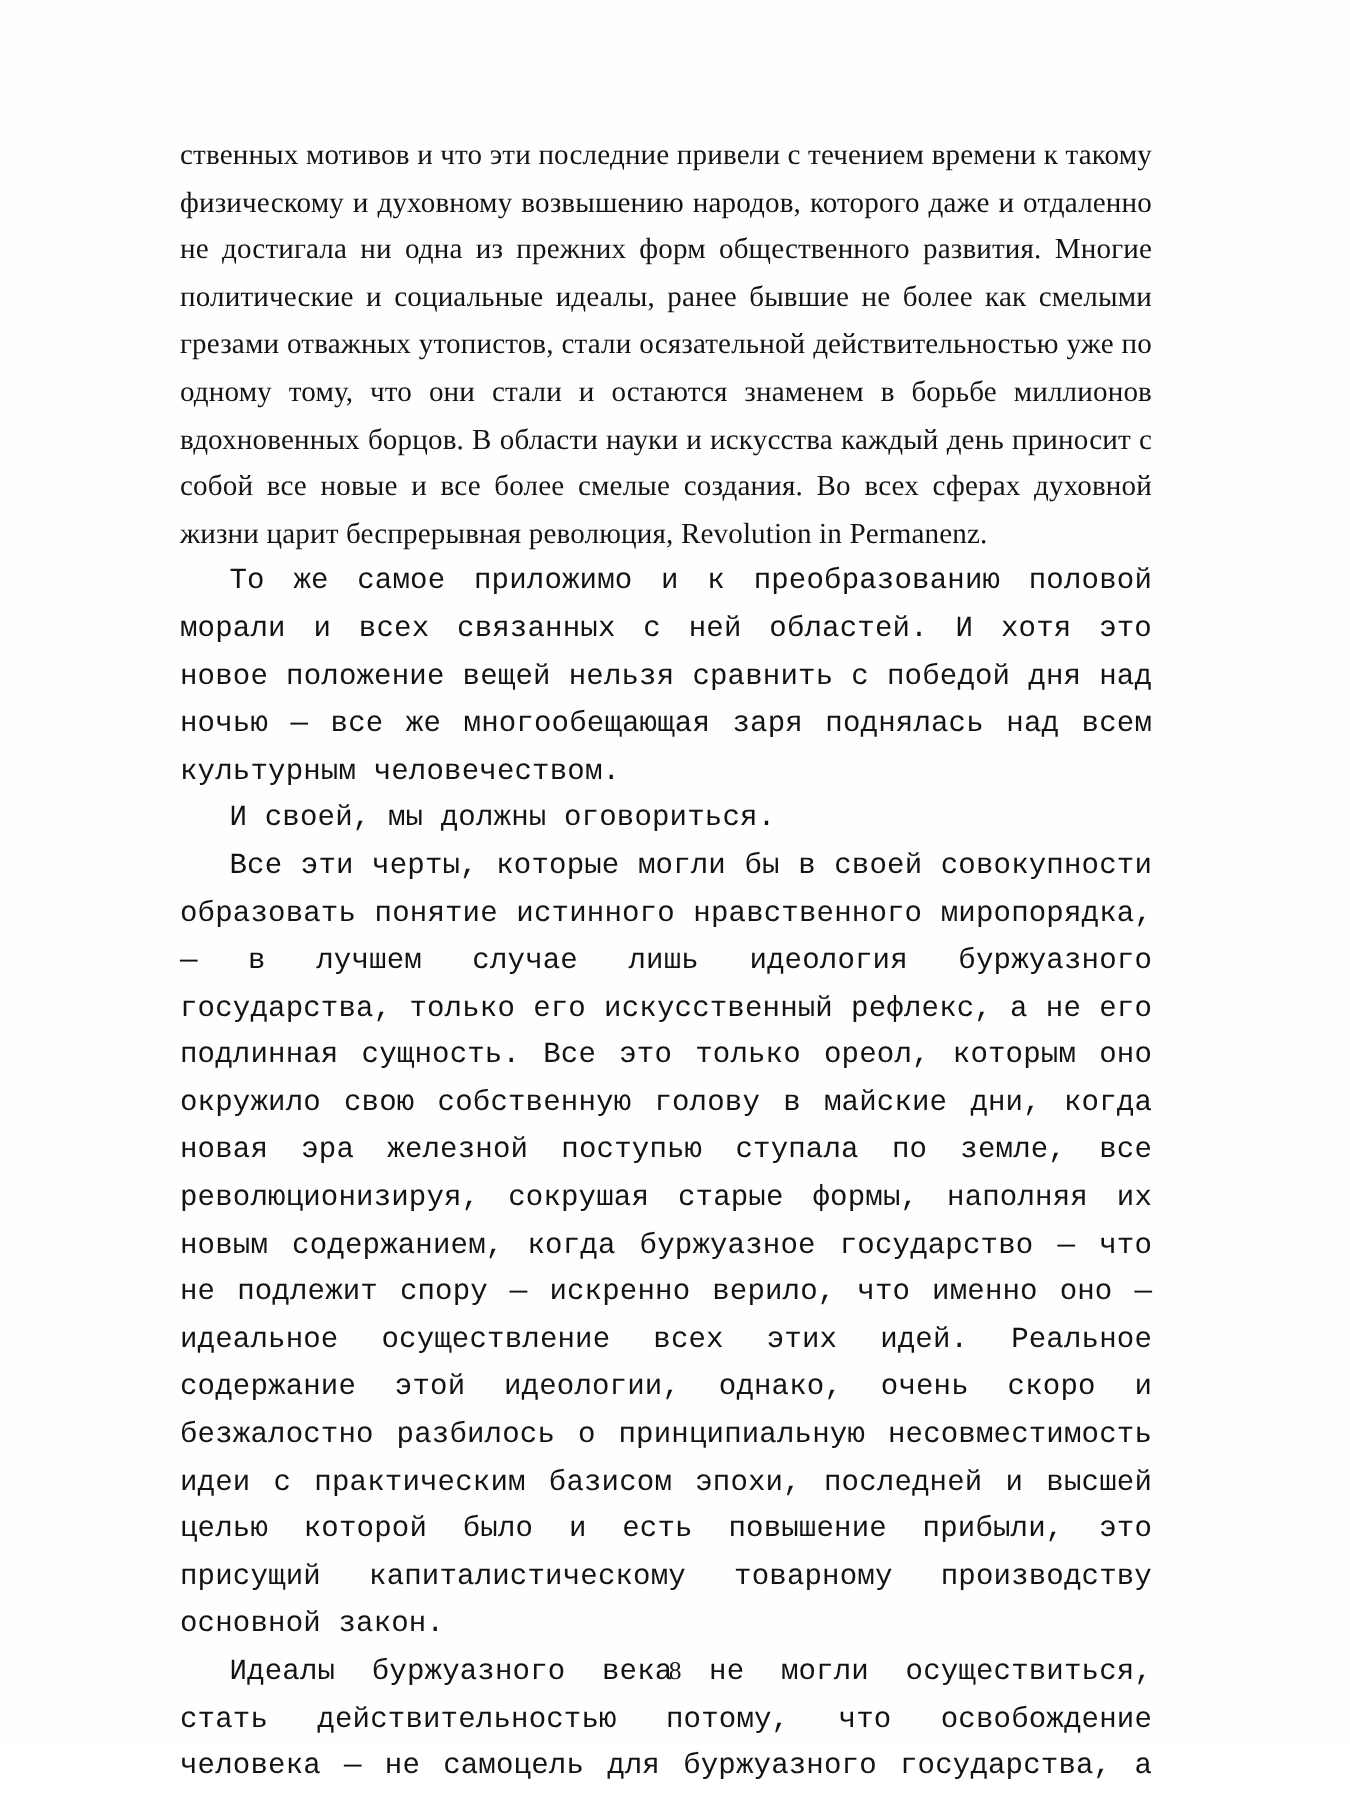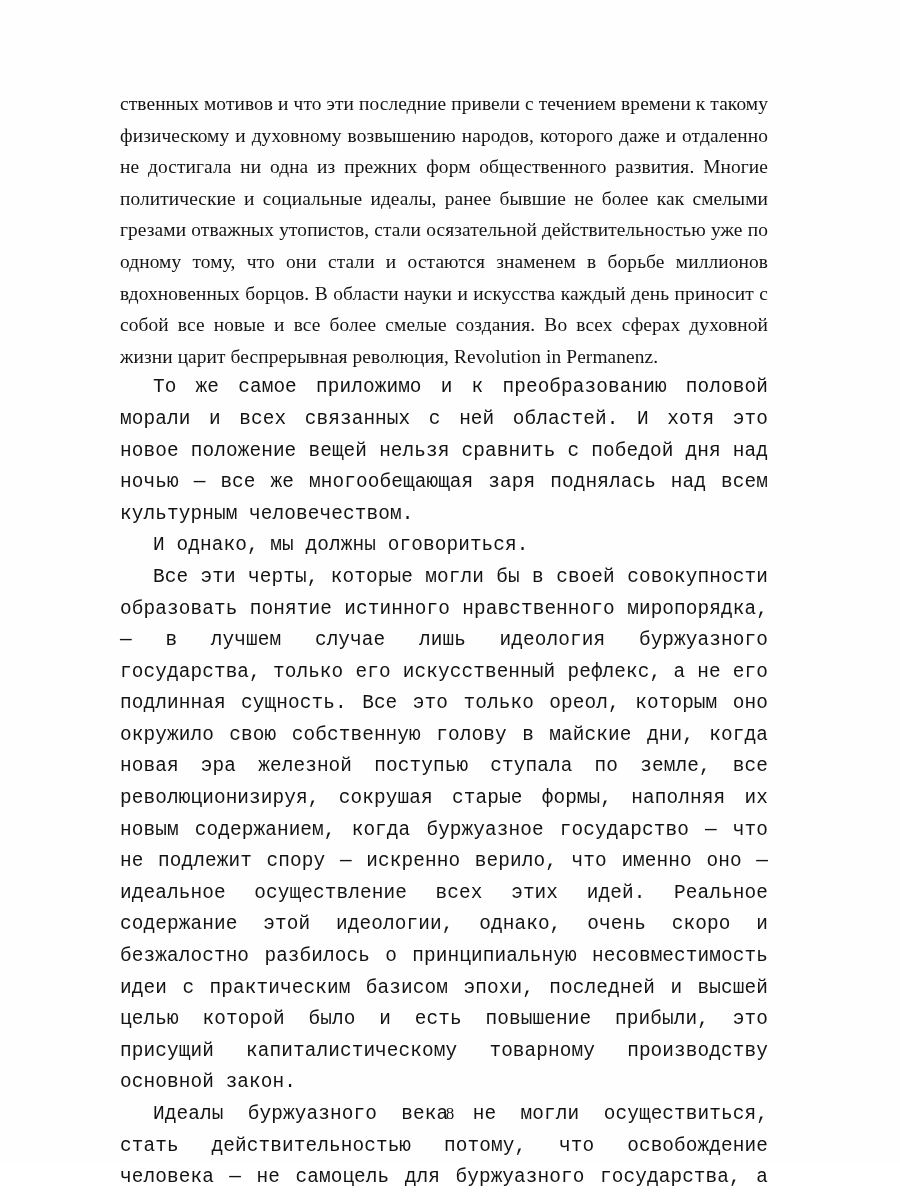--- a/index.html
+++ b/index.html
@@ -56,18 +56,18 @@
     color: #151515;
   }
 </style>
 </head>
 <body>
 
 <div class="page">
   <div class="text-column">
     <p class="para">ственных мотивов и что эти последние привели с течением времени к такому физическому и духовному возвышению народов, которого даже и отдаленно не достигала ни одна из прежних форм общественного развития. Многие политические и социальные идеалы, ранее бывшие не более как смелыми грезами отважных утопистов, стали осязательной действительностью уже по одному тому, что они стали и остаются знаменем в борьбе миллионов вдохновенных борцов. В области науки и искусства каждый день приносит с собой все новые и все более смелые создания. Во всех сферах духовной жизни царит беспрерывная революция, Revolution in Permanenz.</p>
     <p class="para indent">То же самое приложимо и к преобразованию половой морали и всех связанных с ней областей. И хотя это новое положение вещей нельзя сравнить с победой дня над ночью — все же многообещающая заря поднялась над всем культурным человечеством.</p>
-    <p class="para indent">И однако, мы должны оговориться.</p>
+    <p class="para indent">И своей, мы должны оговориться.</p>
     <p class="para indent">Все эти черты, которые могли бы в своей совокупности образовать понятие истинного нравственного миропорядка, — в лучшем случае лишь идеология буржуазного государства, только его искусственный рефлекс, а не его подлинная сущность. Все это только ореол, которым оно окружило свою собственную голову в майские дни, когда новая эра железной поступью ступала по земле, все революционизируя, сокрушая старые формы, наполняя их новым содержанием, когда буржуазное государство — что не подлежит спору — искренно верило, что именно оно — идеальное осуществление всех этих идей. Реальное содержание этой идеологии, однако, очень скоро и безжалостно разбилось о принципиальную несовместимость идеи с практическим базисом эпохи, последней и высшей целью которой было и есть повышение прибыли, это присущий капиталистическому товарному производству основной закон.</p>
     <p class="para indent">Идеалы буржуазного века не могли осуществиться, стать действительностью потому, что освобождение человека — не самоцель для буржуазного государства, а только средство</p>
   </div>
   <div class="folio">8</div>
 </div>
 
 </body></html>

